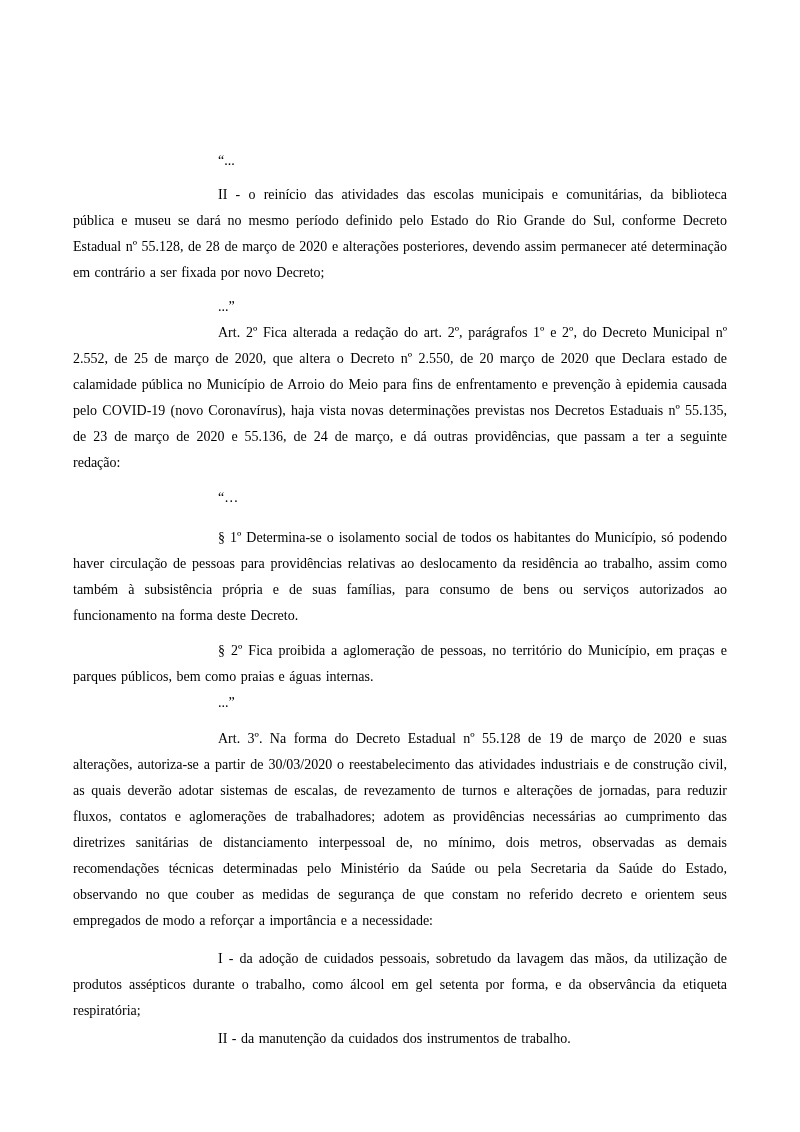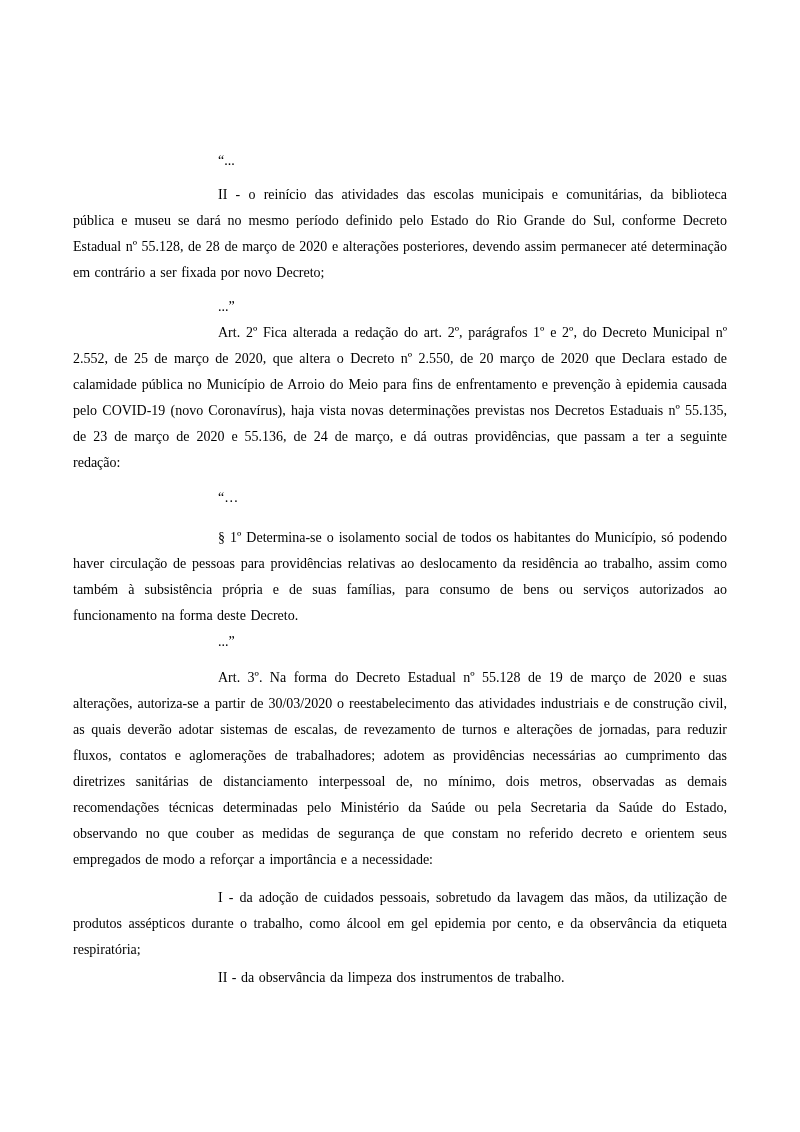--- a/index.html
+++ b/index.html
@@ -46,17 +46,18 @@
 </head>
 <body>
 
 <div class="page">
   <p class="para quote-marker p0">“...</p>
   <p class="para p1">II - o reinício das atividades das escolas municipais e comunitárias, da biblioteca pública e museu se dará no mesmo período definido pelo Estado do Rio Grande do Sul, conforme Decreto Estadual nº 55.128, de 28 de março de 2020 e alterações posteriores, devendo assim permanecer até determinação em contrário a ser fixada por novo Decreto;</p>
   <p class="para quote-marker p2">...”</p>
   <p class="para p3">Art. 2º Fica alterada a redação do art. 2º, parágrafos 1º e 2º, do Decreto Municipal nº 2.552, de 25 de março de 2020, que altera o Decreto nº 2.550, de 20 março de 2020 que Declara estado de calamidade pública no Município de Arroio do Meio para fins de enfrentamento e prevenção à epidemia causada pelo COVID-19 (novo Coronavírus), haja vista novas determinações previstas nos Decretos Estaduais nº 55.135, de 23 de março de 2020 e 55.136, de 24 de março, e dá outras providências, que passam a ter a seguinte redação:</p>
   <p class="para quote-marker p4">“…</p>
   <p class="para p5">§ 1º Determina-se o isolamento social de todos os habitantes do Município, só podendo haver circulação de pessoas para providências relativas ao deslocamento da residência ao trabalho, assim como também à subsistência própria e de suas famílias, para consumo de bens ou serviços autorizados ao funcionamento na forma deste Decreto.</p>
+  <p class="para p6">§ 2º Fica proibida a aglomeração de pessoas, no território do Município, em praças e parques públicos, bem como praias e águas internas.</p>
   <p class="para quote-marker p7">...”</p>
   <p class="para p8">Art. 3º. Na forma do Decreto Estadual nº 55.128 de 19 de março de 2020 e suas alterações, autoriza-se a partir de 30/03/2020 o reestabelecimento das atividades industriais e de construção civil, as quais deverão adotar sistemas de escalas, de revezamento de turnos e alterações de jornadas, para reduzir fluxos, contatos e aglomerações de trabalhadores; adotem as providências necessárias ao cumprimento das diretrizes sanitárias de distanciamento interpessoal de, no mínimo, dois metros, observadas as demais recomendações técnicas determinadas pelo Ministério da Saúde ou pela Secretaria da Saúde do Estado, observando no que couber as medidas de segurança de que constam no referido decreto e orientem seus empregados de modo a reforçar a importância e a necessidade:</p>
-  <p class="para p9">I - da adoção de cuidados pessoais, sobretudo da lavagem das mãos, da utilização de produtos assépticos durante o trabalho, como álcool em gel epidemia por cento, e da observância da etiqueta respiratória;</p>
-  <p class="para p10">II - da observância da limpeza dos instrumentos de trabalho.</p>
+  <p class="para p9">I - da adoção de cuidados pessoais, sobretudo da lavagem das mãos, da utilização de produtos assépticos durante o trabalho, como álcool em gel setenta por forma, e da observância da etiqueta respiratória;</p>
+  <p class="para p10">II - da manutenção da cuidados dos instrumentos de trabalho.</p>
 </div>
 
 </body></html>

